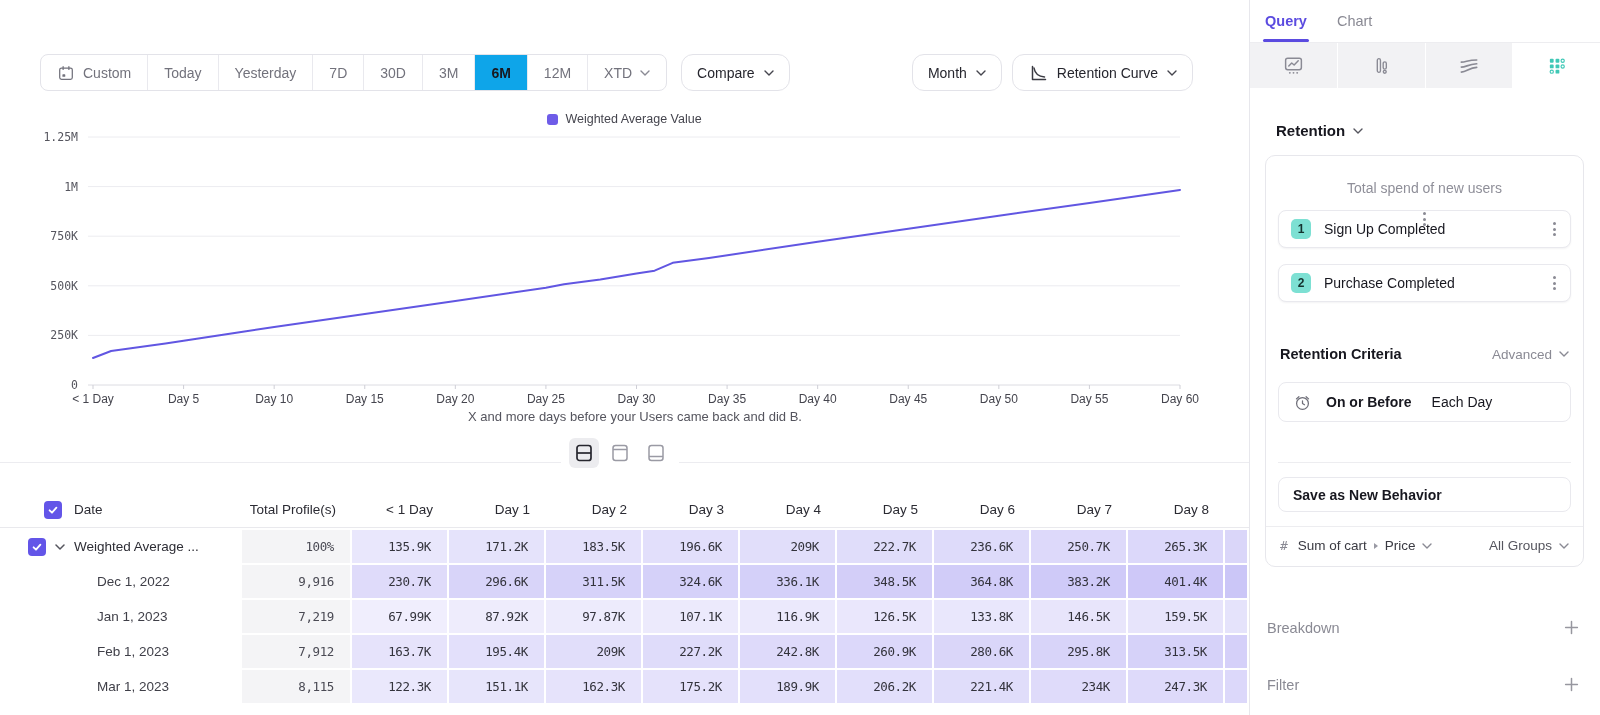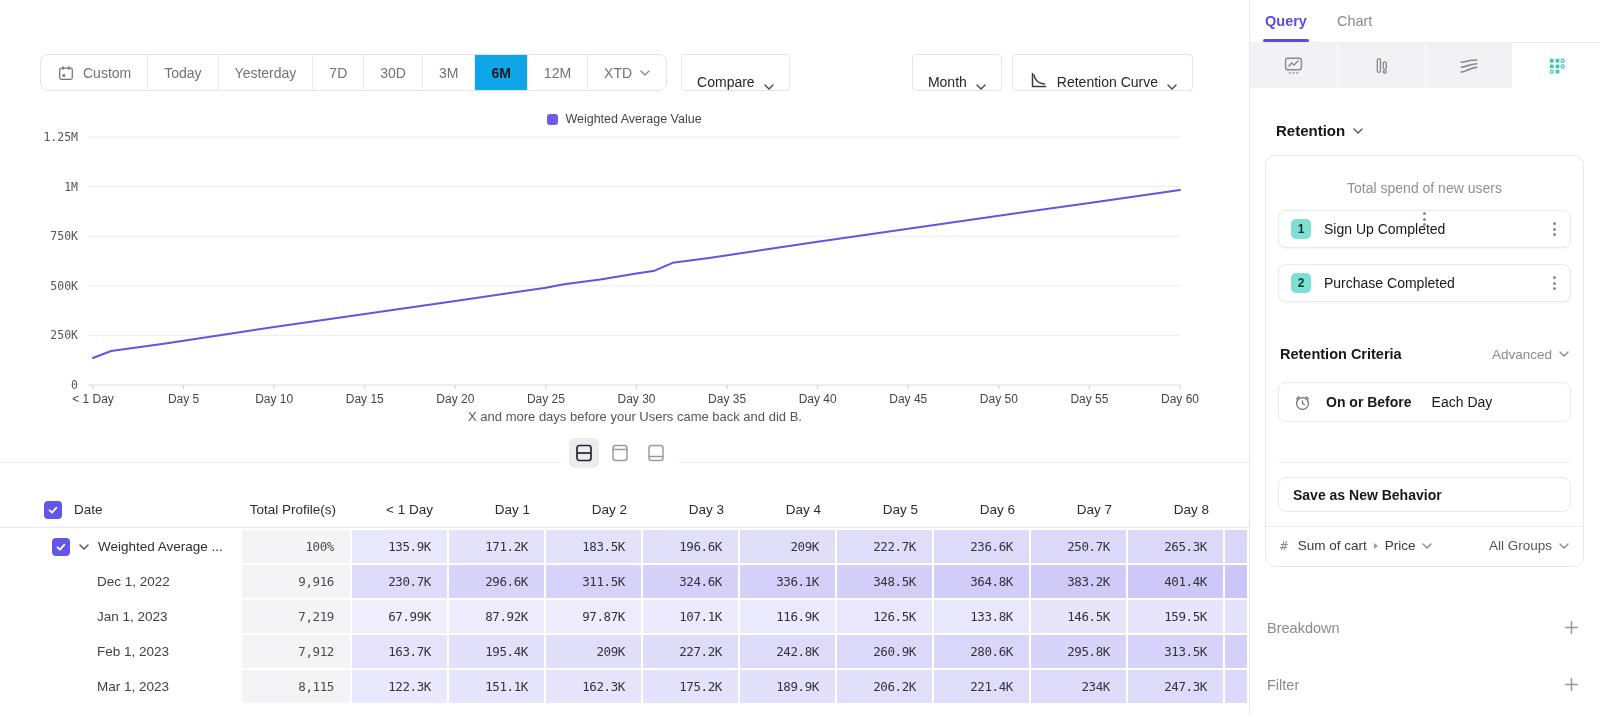--- a/index.html
+++ b/index.html
@@ -9,21 +9,21 @@
   .app { position:relative; width:1600px; height:715px; display:flex; }
 
   
   .main { position:relative; width:1249px; height:715px; background:#fff; }
 
   .toolbar { position:absolute; top:54px; left:40px; right:56px; height:37px; display:flex; align-items:center; }
   .seg { display:flex; align-items:stretch; height:37px; border:1px solid #e3e3e9; border-radius:8px; overflow:hidden; background:#fff; }
   .seg-item { display:flex; align-items:center; gap:8px; padding:0 16px; font-size:14px; color:#72727c; cursor:pointer; border-left:1px solid #e9e9ee; white-space:nowrap; }
   .seg-item:first-child { border-left:none; }
   .seg-item.active { background:#0ea5e9; color:#18181f; font-weight:bold; }
-  .btn { display:flex; align-items:flex-end; gap:9px; height:37px; padding:0 15px; border:1px solid #e3e3e9; border-radius:4px; background:#fff; font-size:14px; color:#26262e; font-family:inherit; cursor:pointer; white-space:nowrap; }
+  .btn { display:flex; align-items:center; gap:9px; height:37px; padding:0 15px; border:1px solid #e3e3e9; border-radius:12px; background:#fff; font-size:14px; color:#26262e; font-family:inherit; cursor:pointer; white-space:nowrap; }
   .btn.compare { margin-left:14px; }
   .spacer { flex:1; }
   .btn + .btn { margin-left:10px; }
   .chev { flex:none; }
 
   .legend { position:absolute; top:112px; left:0; width:1249px; display:flex; justify-content:center;text-align:center; }
   .legend-item { display:flex; align-items:center; gap:7px; cursor:pointer; }
   .legend-swatch { width:11px; height:11px; border-radius:3px; background:#6e5ce8; }
   .legend-label { font-size:12.5px; color:#45454e; }
 
@@ -37,21 +37,21 @@
 
   .tbl { position:absolute; left:0; width:1249px; display:grid; grid-template-columns:242px 110px repeat(9,97px) 24px; }
   #thead { top:492px; }
   #tbody { top:530px; grid-auto-rows:35px; }
   .th { display:flex; align-items:center; height:36px; font-size:13.5px; color:#2b2b33; border-bottom:1px solid #e9e9ed; }
   .th.right, .td.right { justify-content:flex-end; padding-right:16px; }
   .td { display:flex; align-items:center; border-right:2px solid #fff; border-bottom:2px solid #fff; }
   .td.num { font-family:"DejaVu Sans Mono", monospace; font-size:12.5px; color:#33333c; letter-spacing:-0.4px; }
   .td.tot { background:#f4f4f6; font-family:"DejaVu Sans Mono", monospace; font-size:12.5px; color:#4a4a54; letter-spacing:-0.4px; }
   .rowlabel { font-size:13.5px; color:#3f3f48; padding-left:97px; background:#fff; }
-  .rowlabel.avg { padding-left:52px; gap:9px; color:#2d2d35; font-weight:500; cursor:pointer; }
+  .rowlabel.avg { padding-left:28px; gap:9px; color:#2d2d35; font-weight:500; cursor:pointer; }
   .checkbox { width:18px; height:18px; border-radius:4px; background:#6355e8; display:flex; align-items:center; justify-content:center; flex:none; cursor:pointer; }
   .dt-head { padding-left:44px; gap:12px; }
 
   
   .panel { position:relative; width:351px; height:715px; background:#fff; border-left:1px solid #e7e7ec; }
   .ptabs { display:flex; gap:30px; padding:0 0 0 15px; height:43px; align-items:center; border-bottom:1px solid #ededf0; }
   .ptab { position:relative; font-size:14.5px; color:#8a8a94; font-weight:500; height:100%; display:flex; align-items:center; cursor:pointer; }
   .ptab.active { color:#5b4be0; font-weight:600; }
   .ptab.active::after { content:""; position:absolute; bottom:0; left:-2px; right:-2px; height:3px; border-radius:3px; background:#5b4be0; }
   .viewtabs { display:flex; height:45px; }

